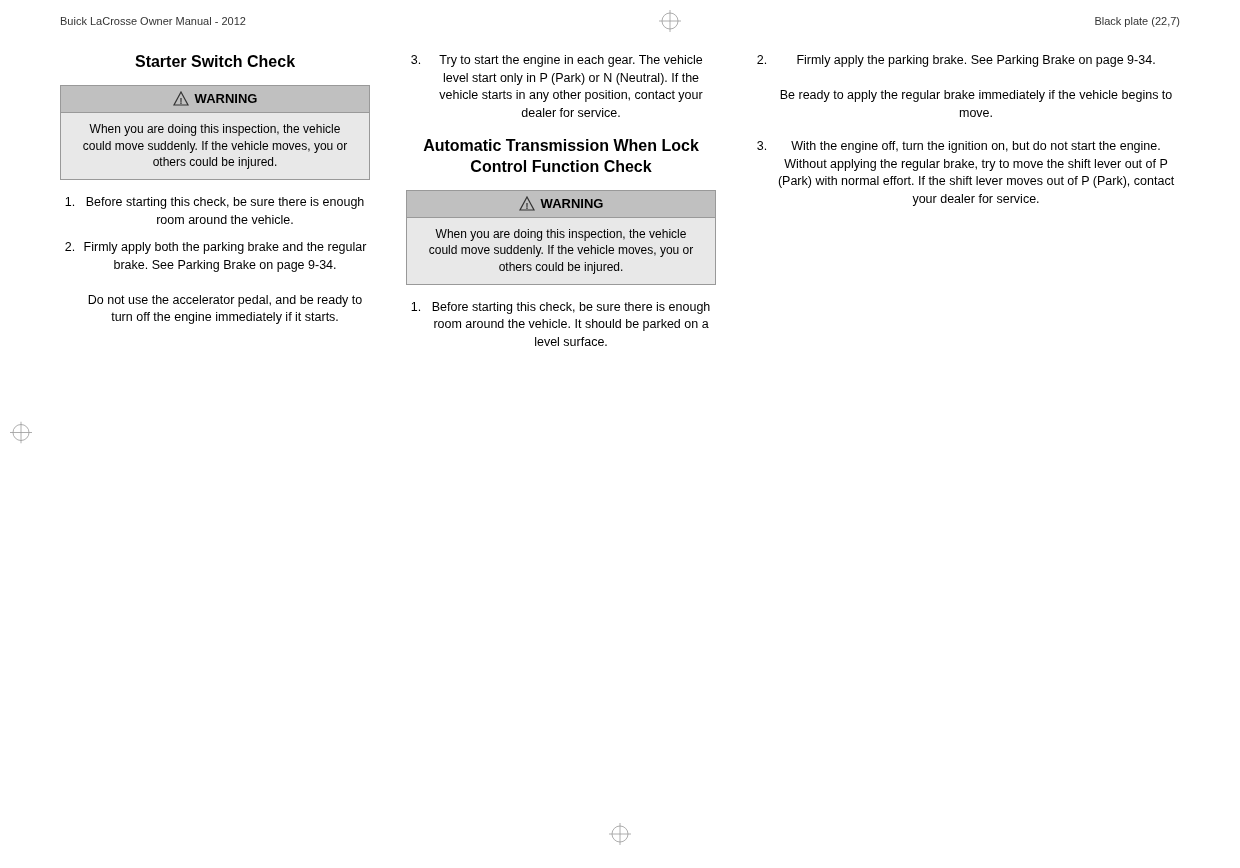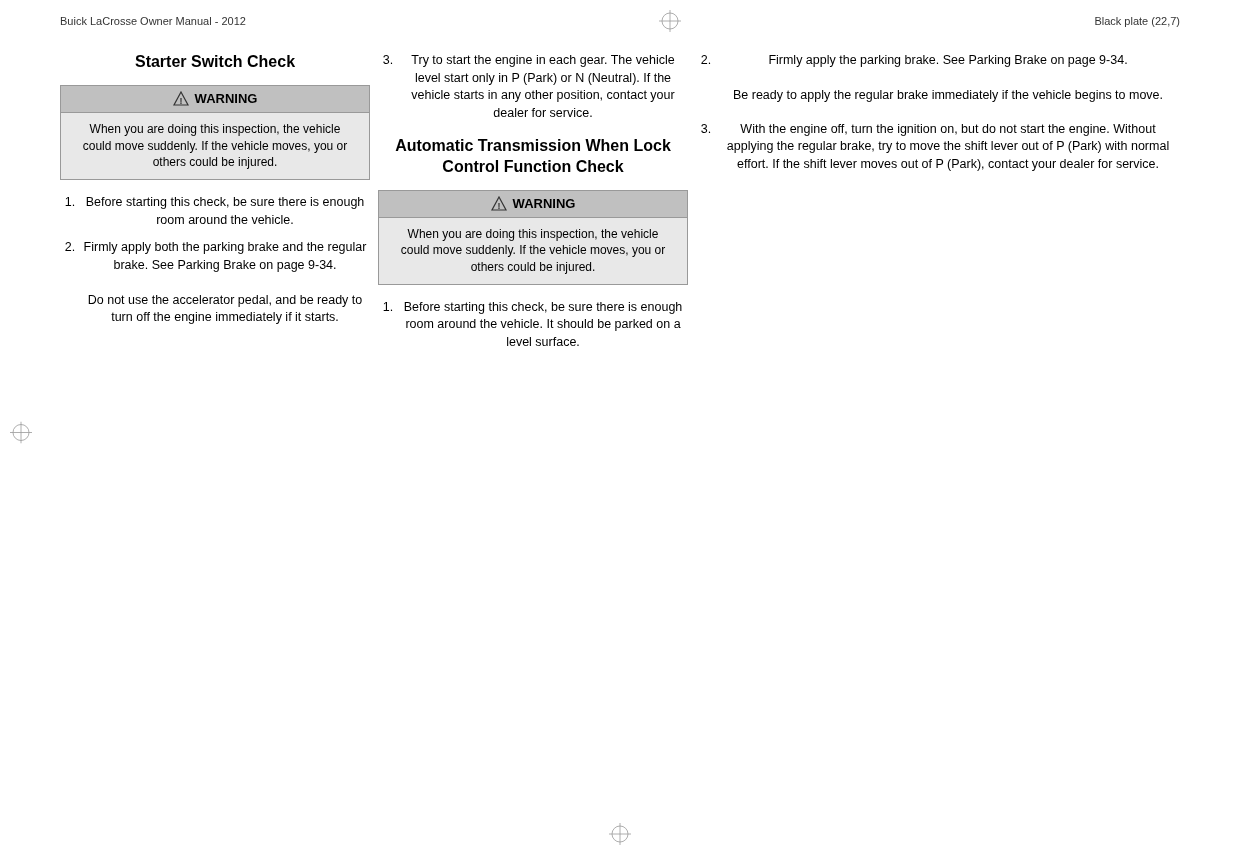--- a/index.html
+++ b/index.html
@@ -50,21 +50,21 @@
     }
 
     .section-heading-bar h1 {
       font-size: 20px;
       font-weight: bold;
     }
 
     
     .content-columns {
       display: flex;
-      gap: 8px;
+      gap: 36px;
       margin-top: 10px;
     }
 
     .col-left {
       width: 310px;
       flex-shrink: 0;
     }
 
     .col-middle {
       width: 310px;

